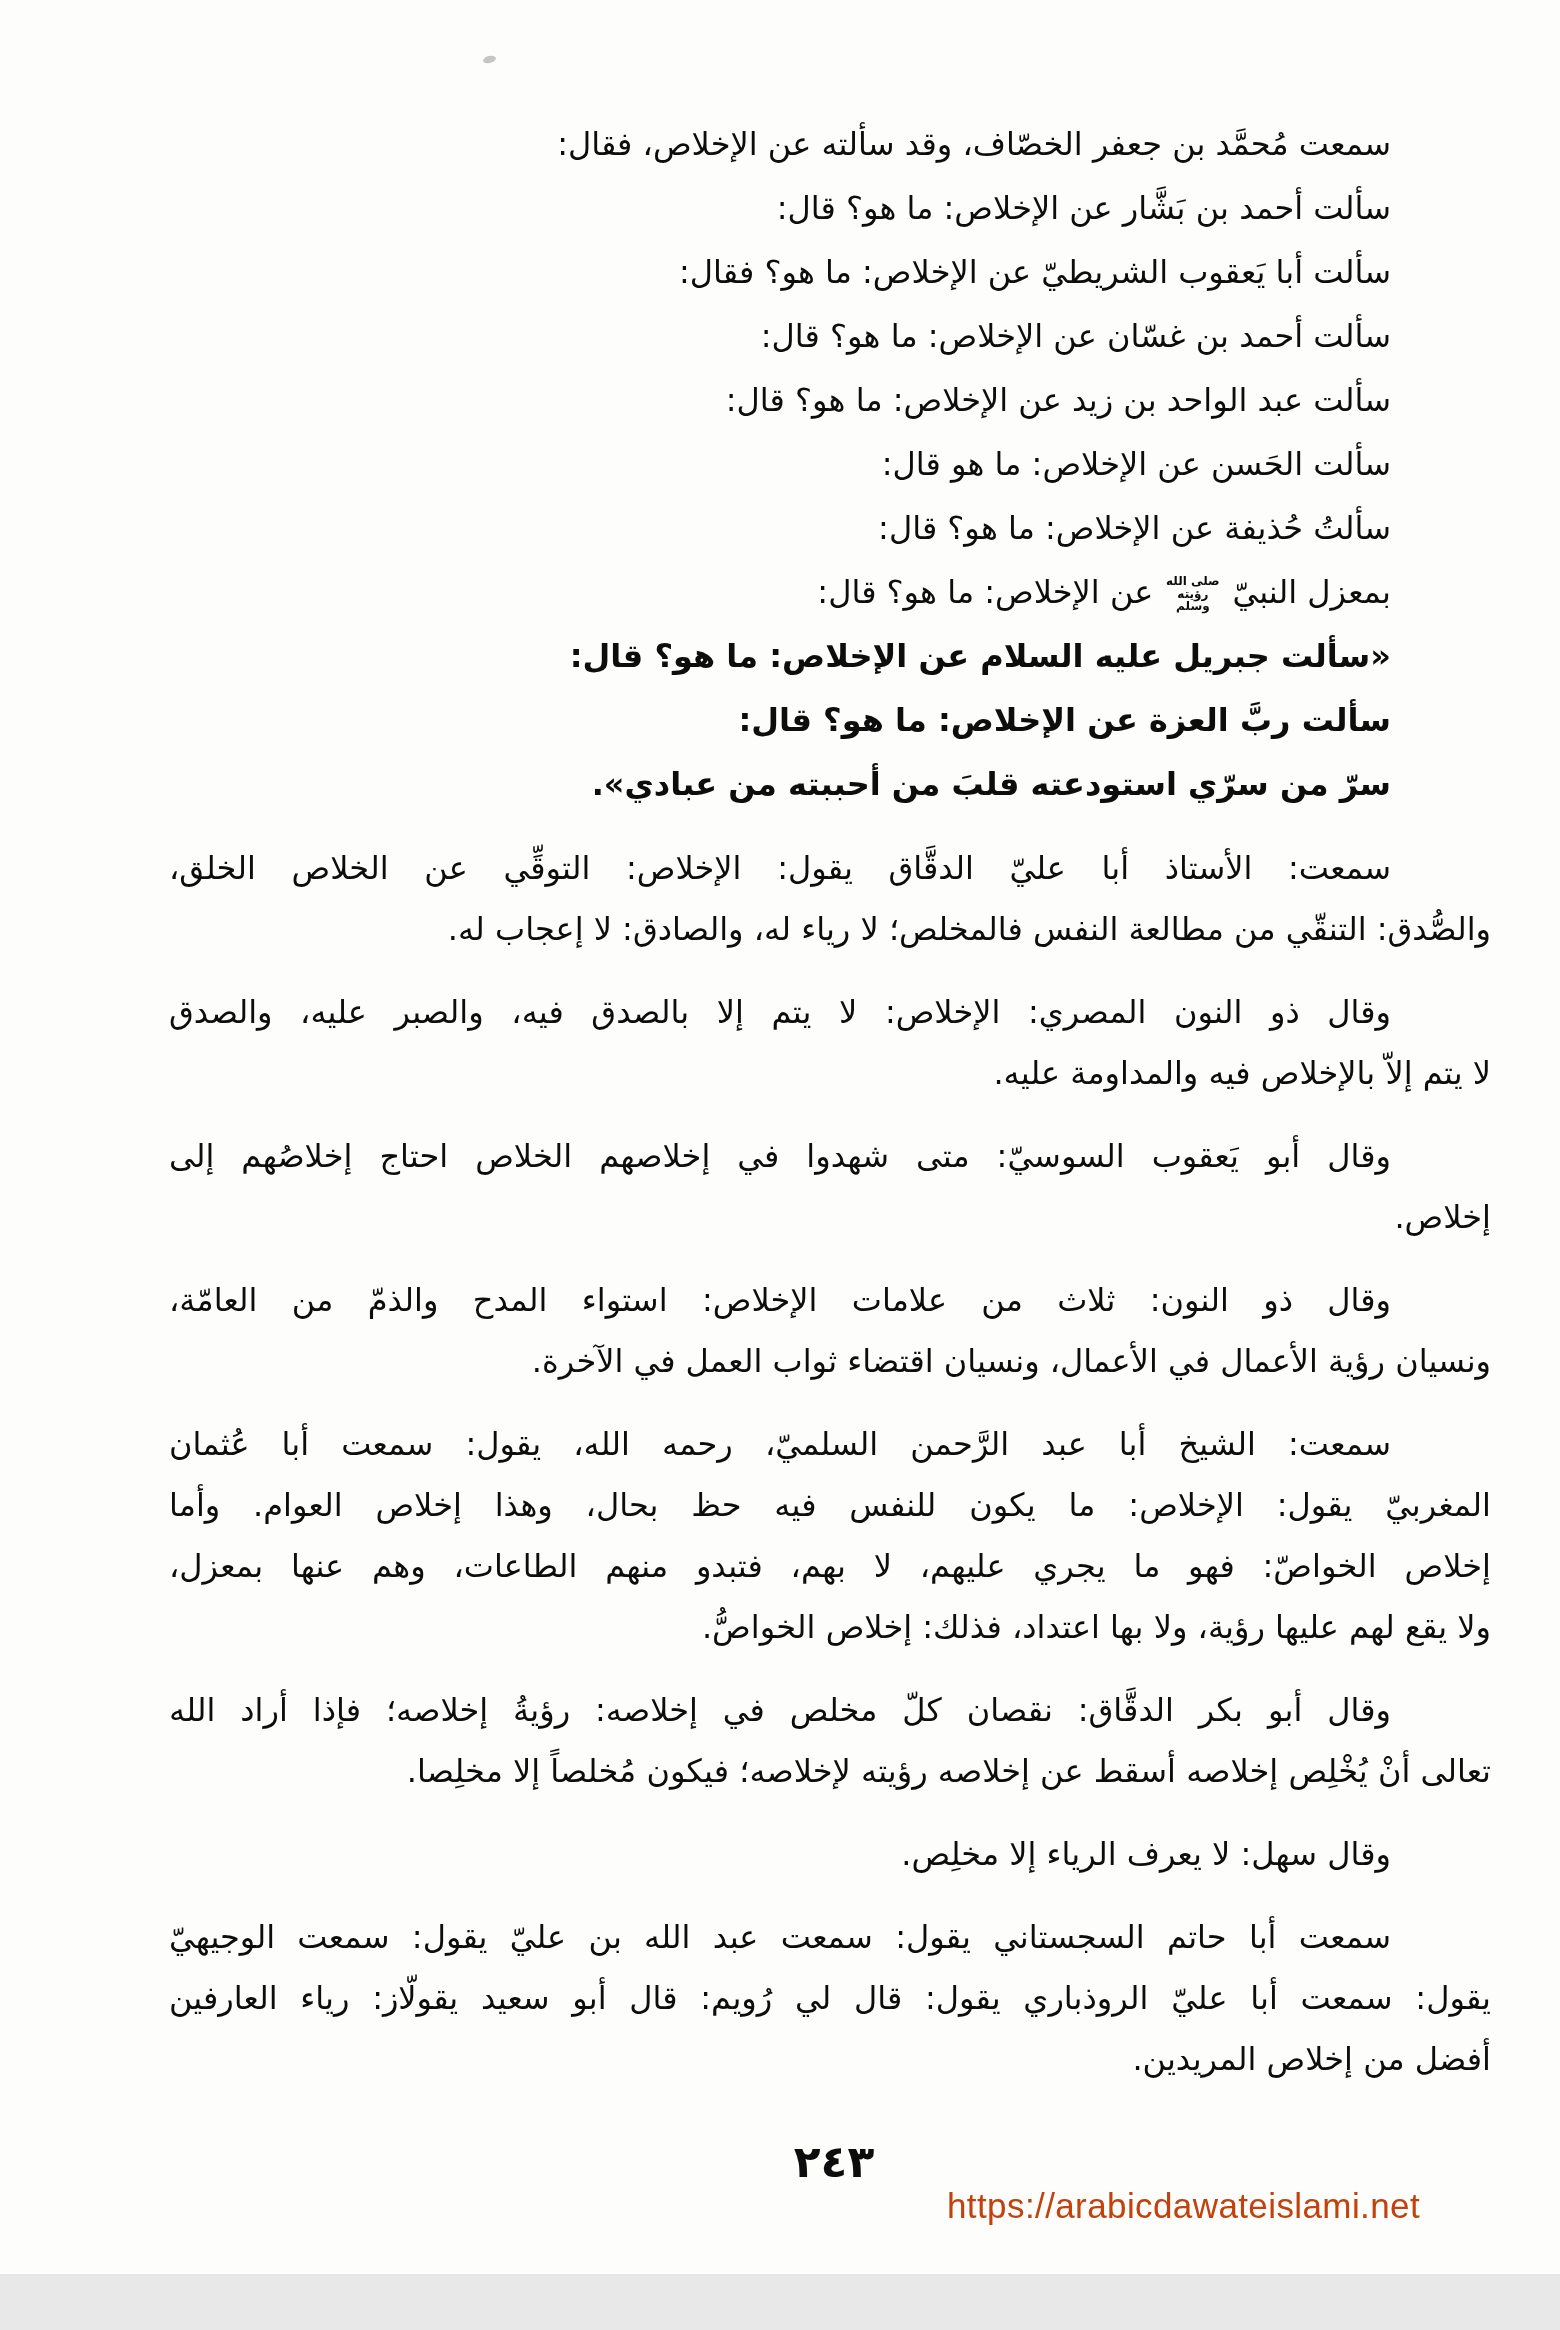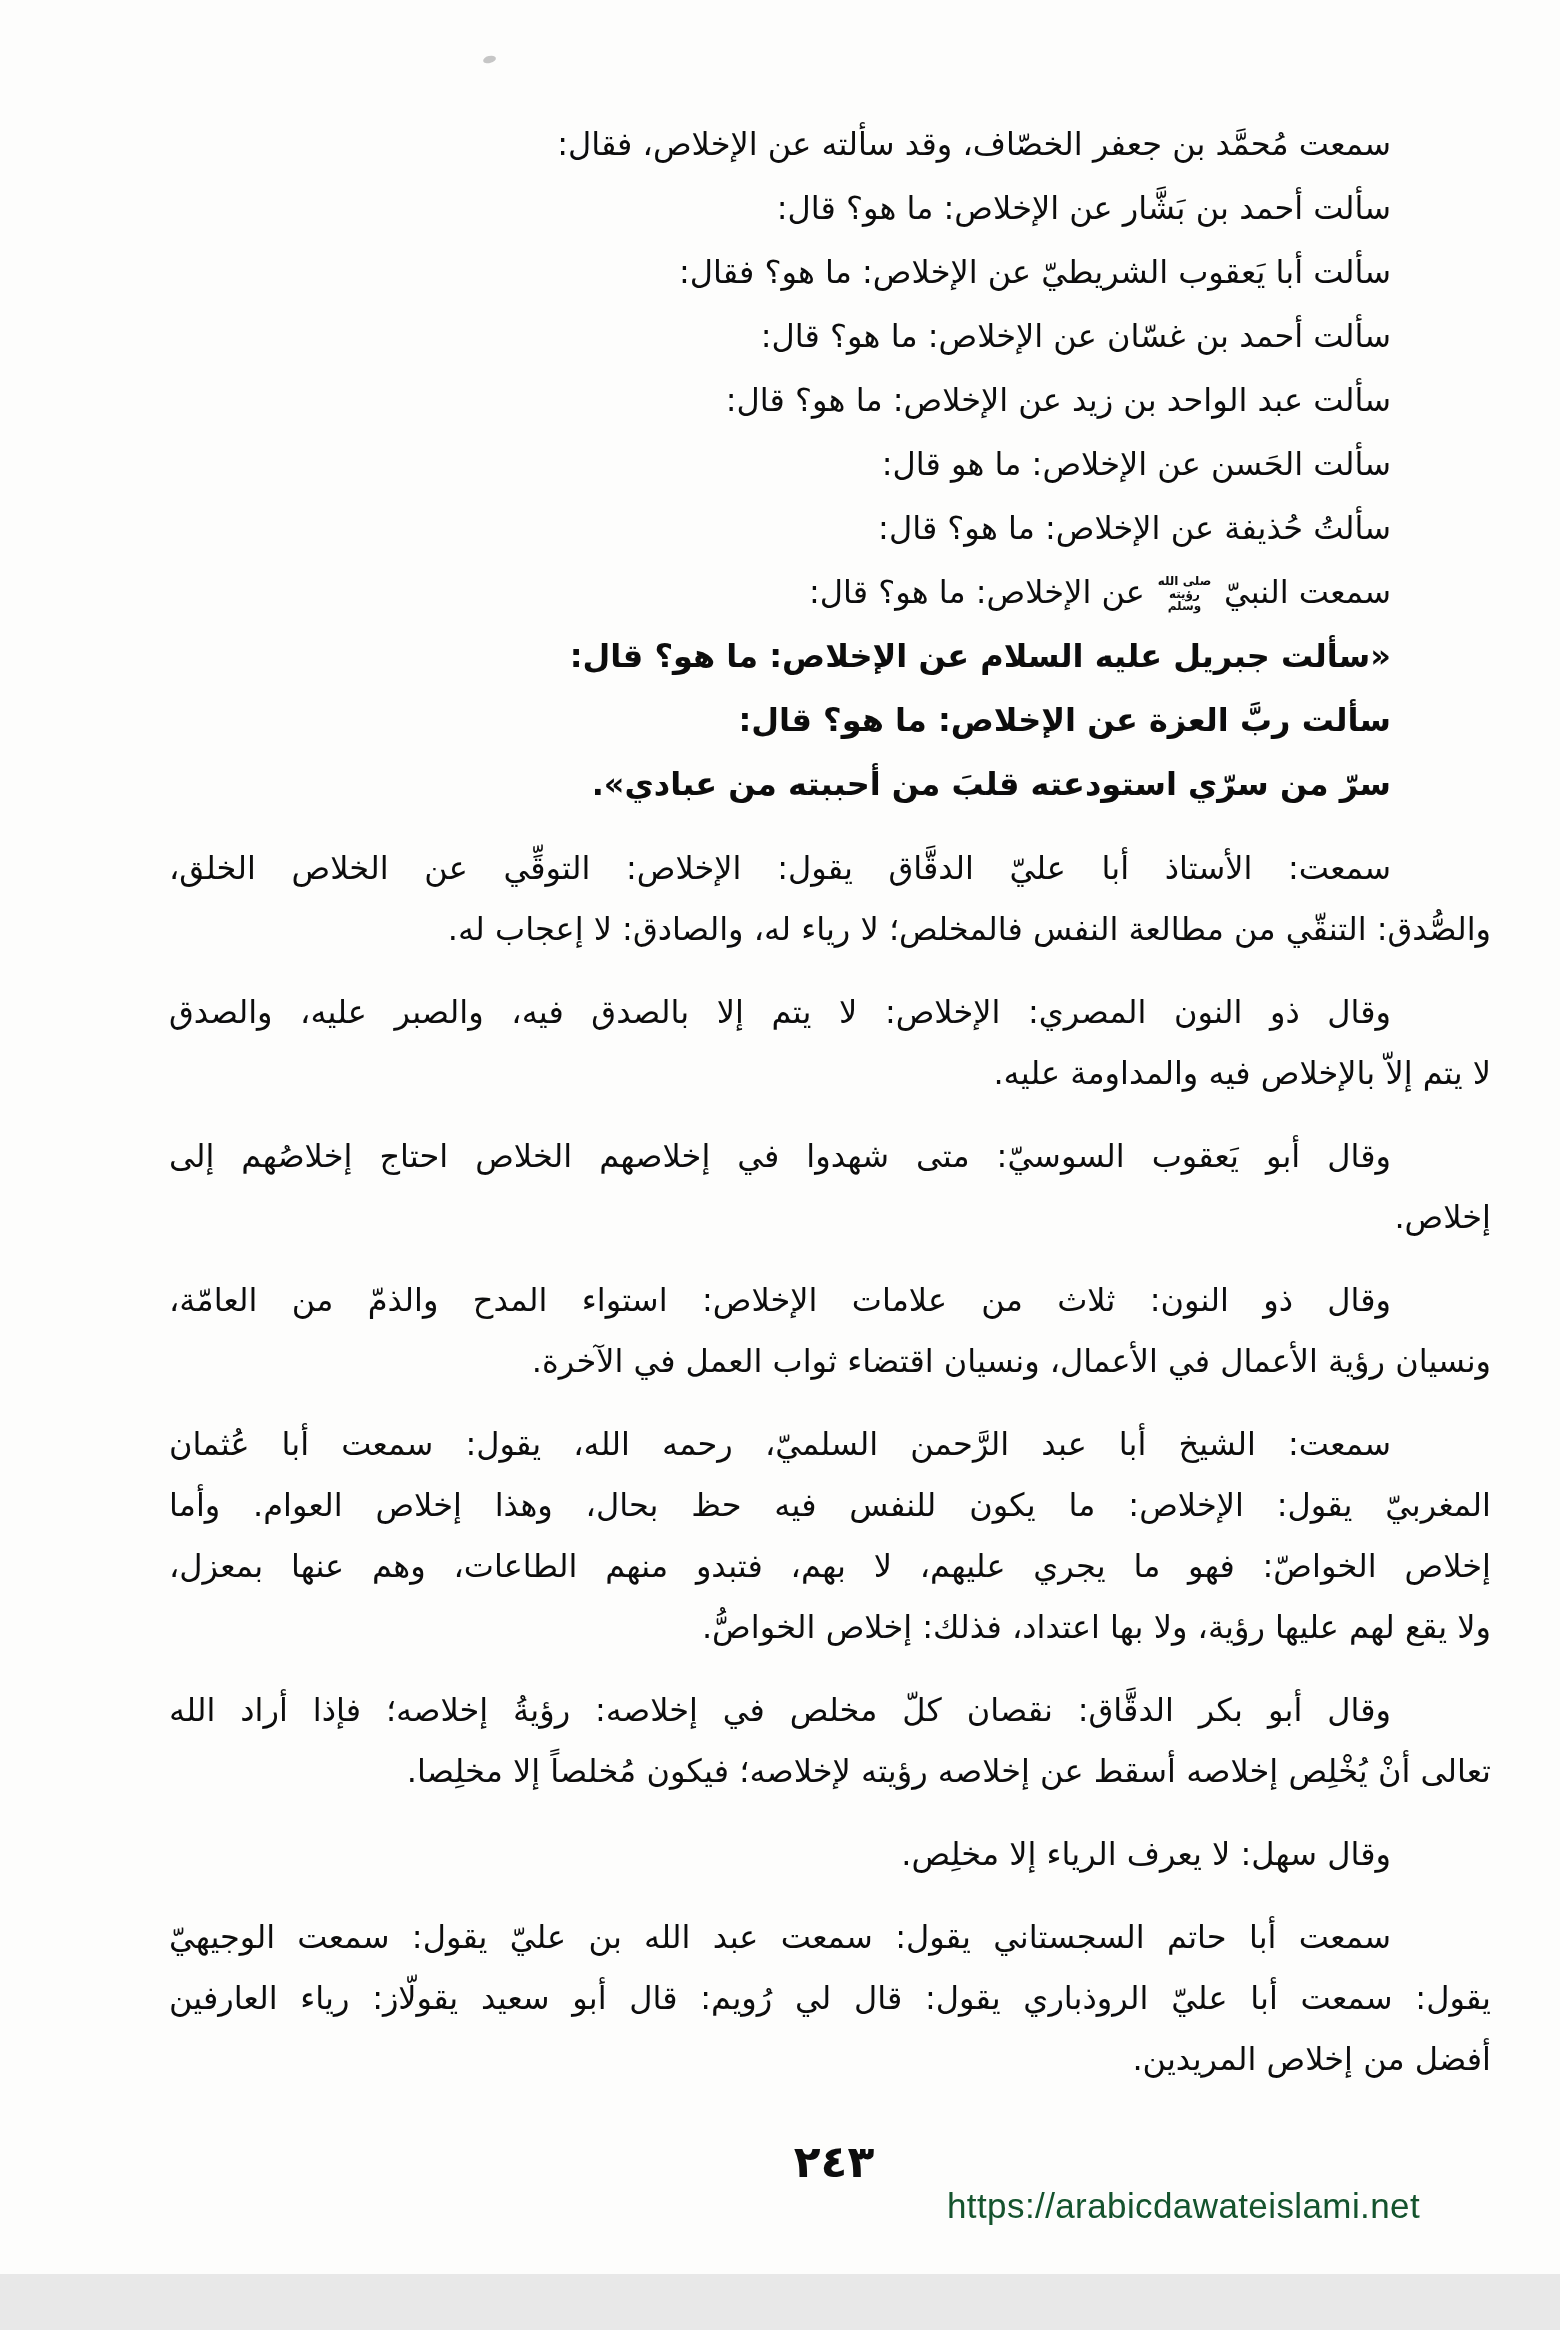--- a/index.html
+++ b/index.html
@@ -56,21 +56,21 @@
     font-size:44px;
     font-weight:bold;
     line-height:63px;
     direction:rtl;
   }
   .watermark{
     position:absolute;
     left:947px;top:2186px;
     font-family:"Liberation Sans",sans-serif;
     font-size:35px;
-    color:#14532d;
+    color:#c2410c;
     letter-spacing:0.4px;
     direction:ltr;
   }
   .speck{
     position:absolute;
     left:483px;top:56px;
     width:12.7px;height:6.8px;
     border-radius:50%;
     background:#c6c6c6;
     transform:rotate(-14deg);
@@ -86,21 +86,21 @@
 
     <div class="isnad">
       <div class="line">سمعت مُحمَّد بن جعفر الخصّاف، وقد سألته عن الإخلاص، فقال:</div>
       <div class="line">سألت أحمد بن بَشَّار عن الإخلاص: ما هو؟ قال:</div>
       <div class="line">سألت أبا يَعقوب الشريطيّ عن الإخلاص: ما هو؟ فقال:</div>
       <div class="line">سألت أحمد بن غسّان عن الإخلاص: ما هو؟ قال:</div>
       <div class="line">سألت عبد الواحد بن زيد عن الإخلاص: ما هو؟ قال:</div>
       <div class="line">سألت الحَسن عن الإخلاص: ما هو قال:</div>
       <div class="line">سألتُ حُذيفة عن الإخلاص: ما هو؟ قال:</div>
       <div class="line">
-        <span>سمعت النبيّ</span>
+        <span>بمعزل النبيّ</span>
         <span class="roundel">
           <span>صلى الله</span>
           <span>رؤيته</span>
           <span>وسلم</span>
         </span>
         <span>عن الإخلاص: ما هو؟ قال:</span>
       </div>
       <div class="line bold">«سألت جبريل عليه السلام عن الإخلاص: ما هو؟ قال:</div>
       <div class="line bold">سألت ربَّ العزة عن الإخلاص: ما هو؟ قال:</div>
       <div class="line bold">سرّ من سرّي استودعته قلبَ من أحببته من عبادي».</div>

